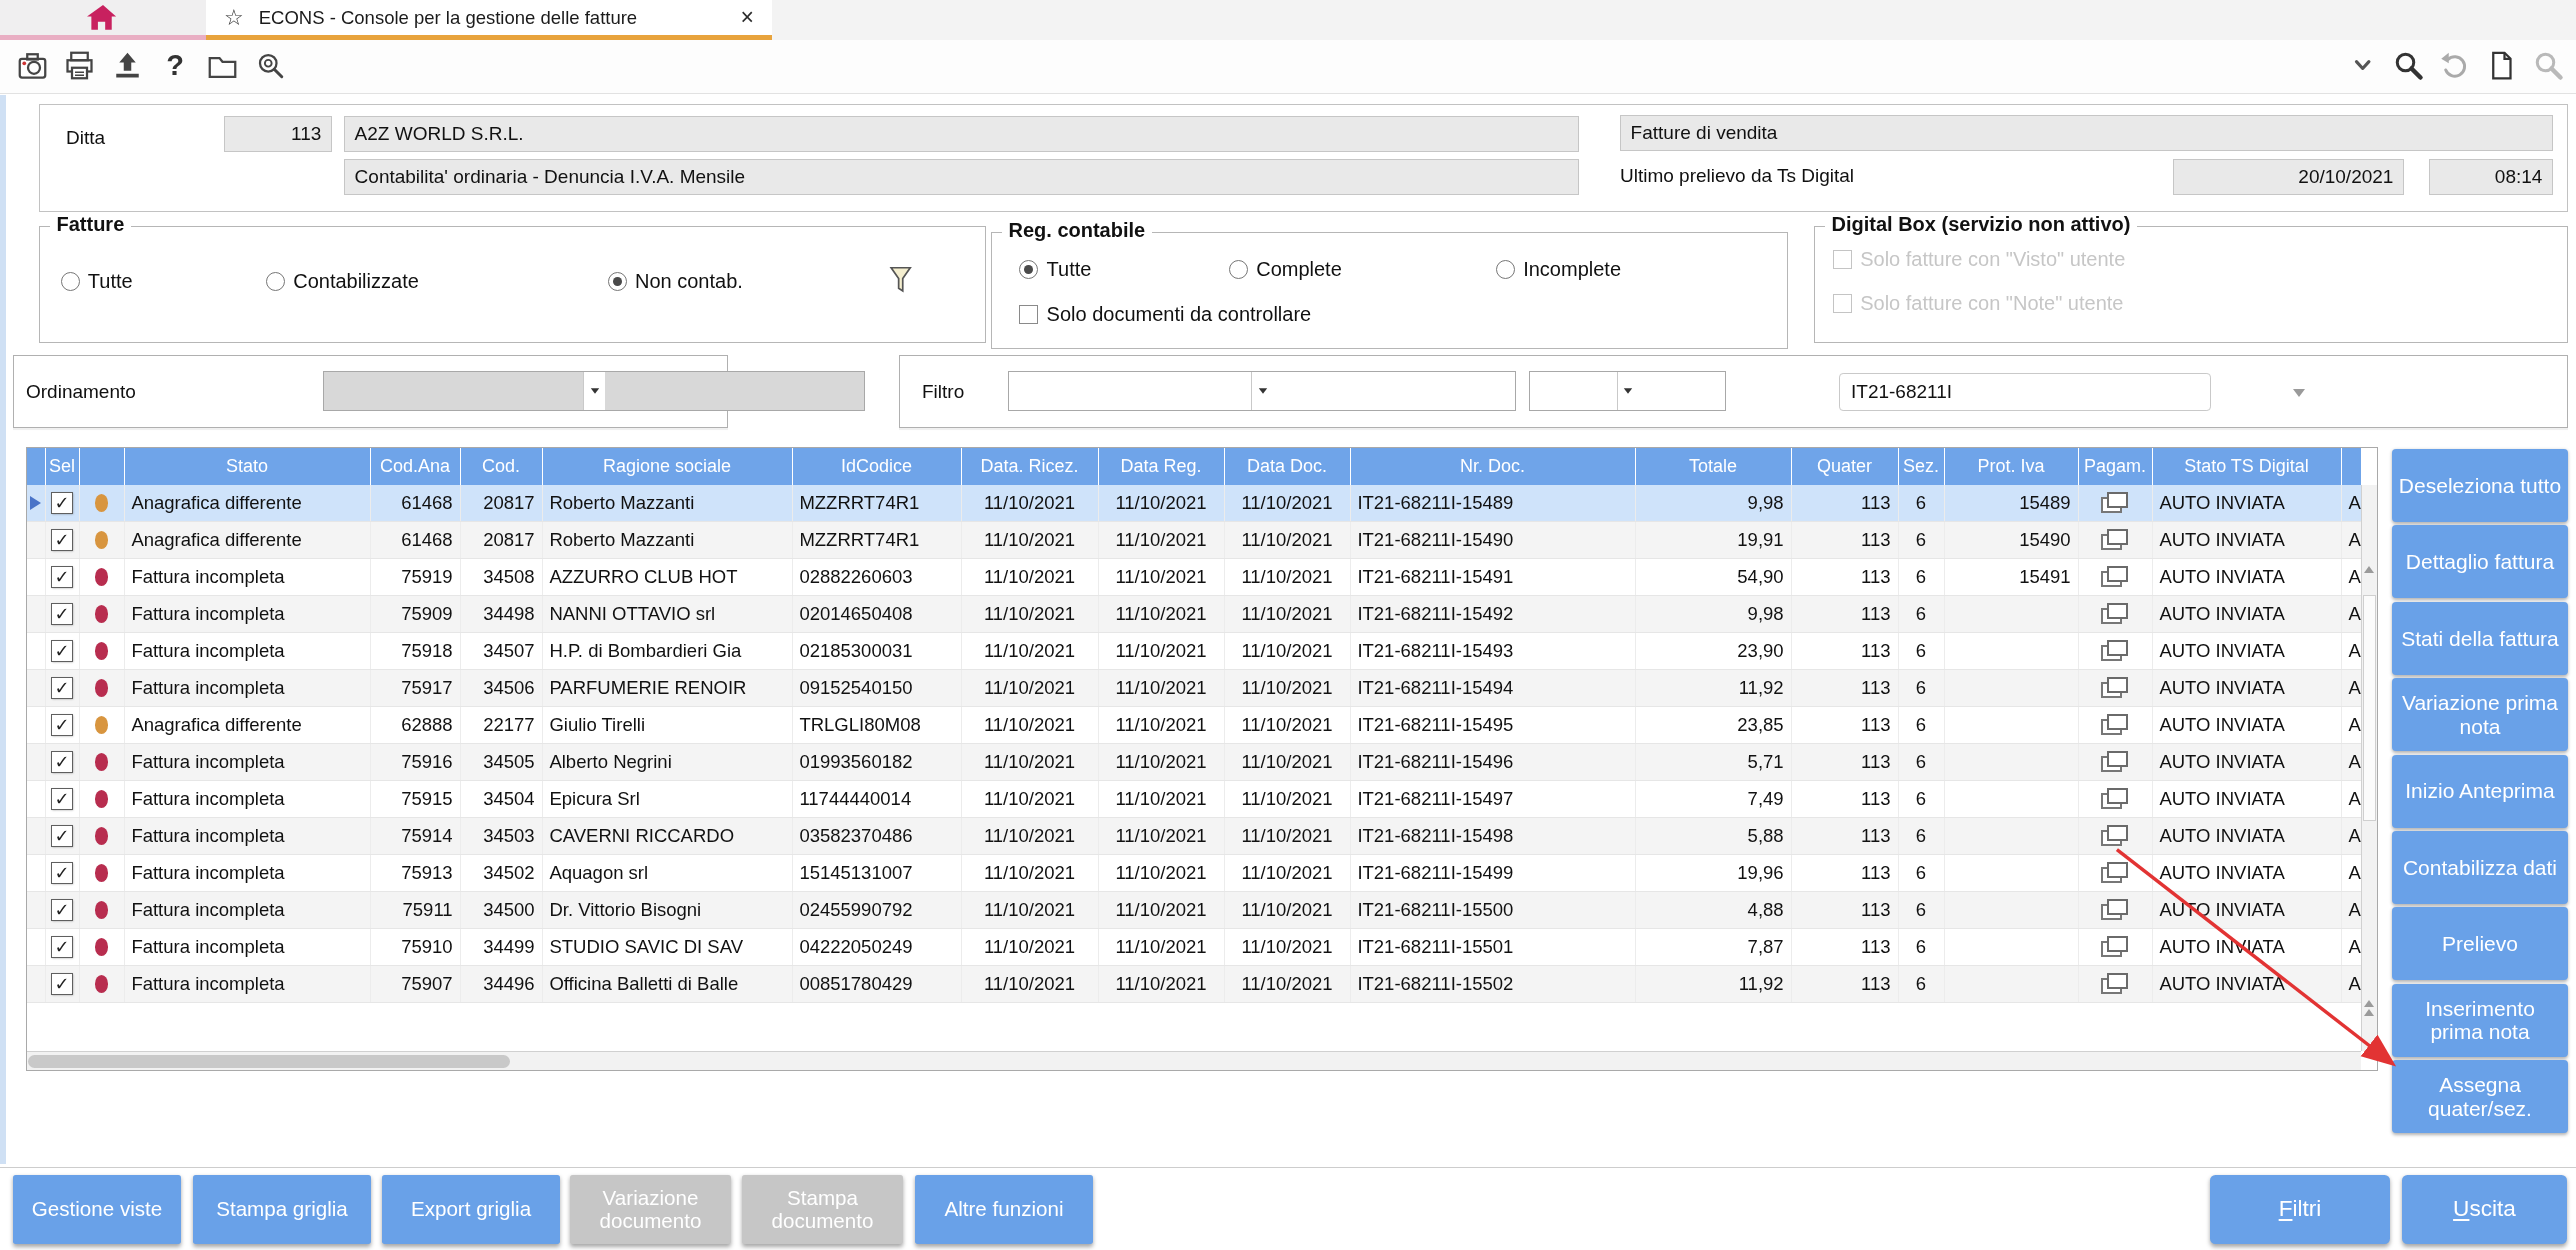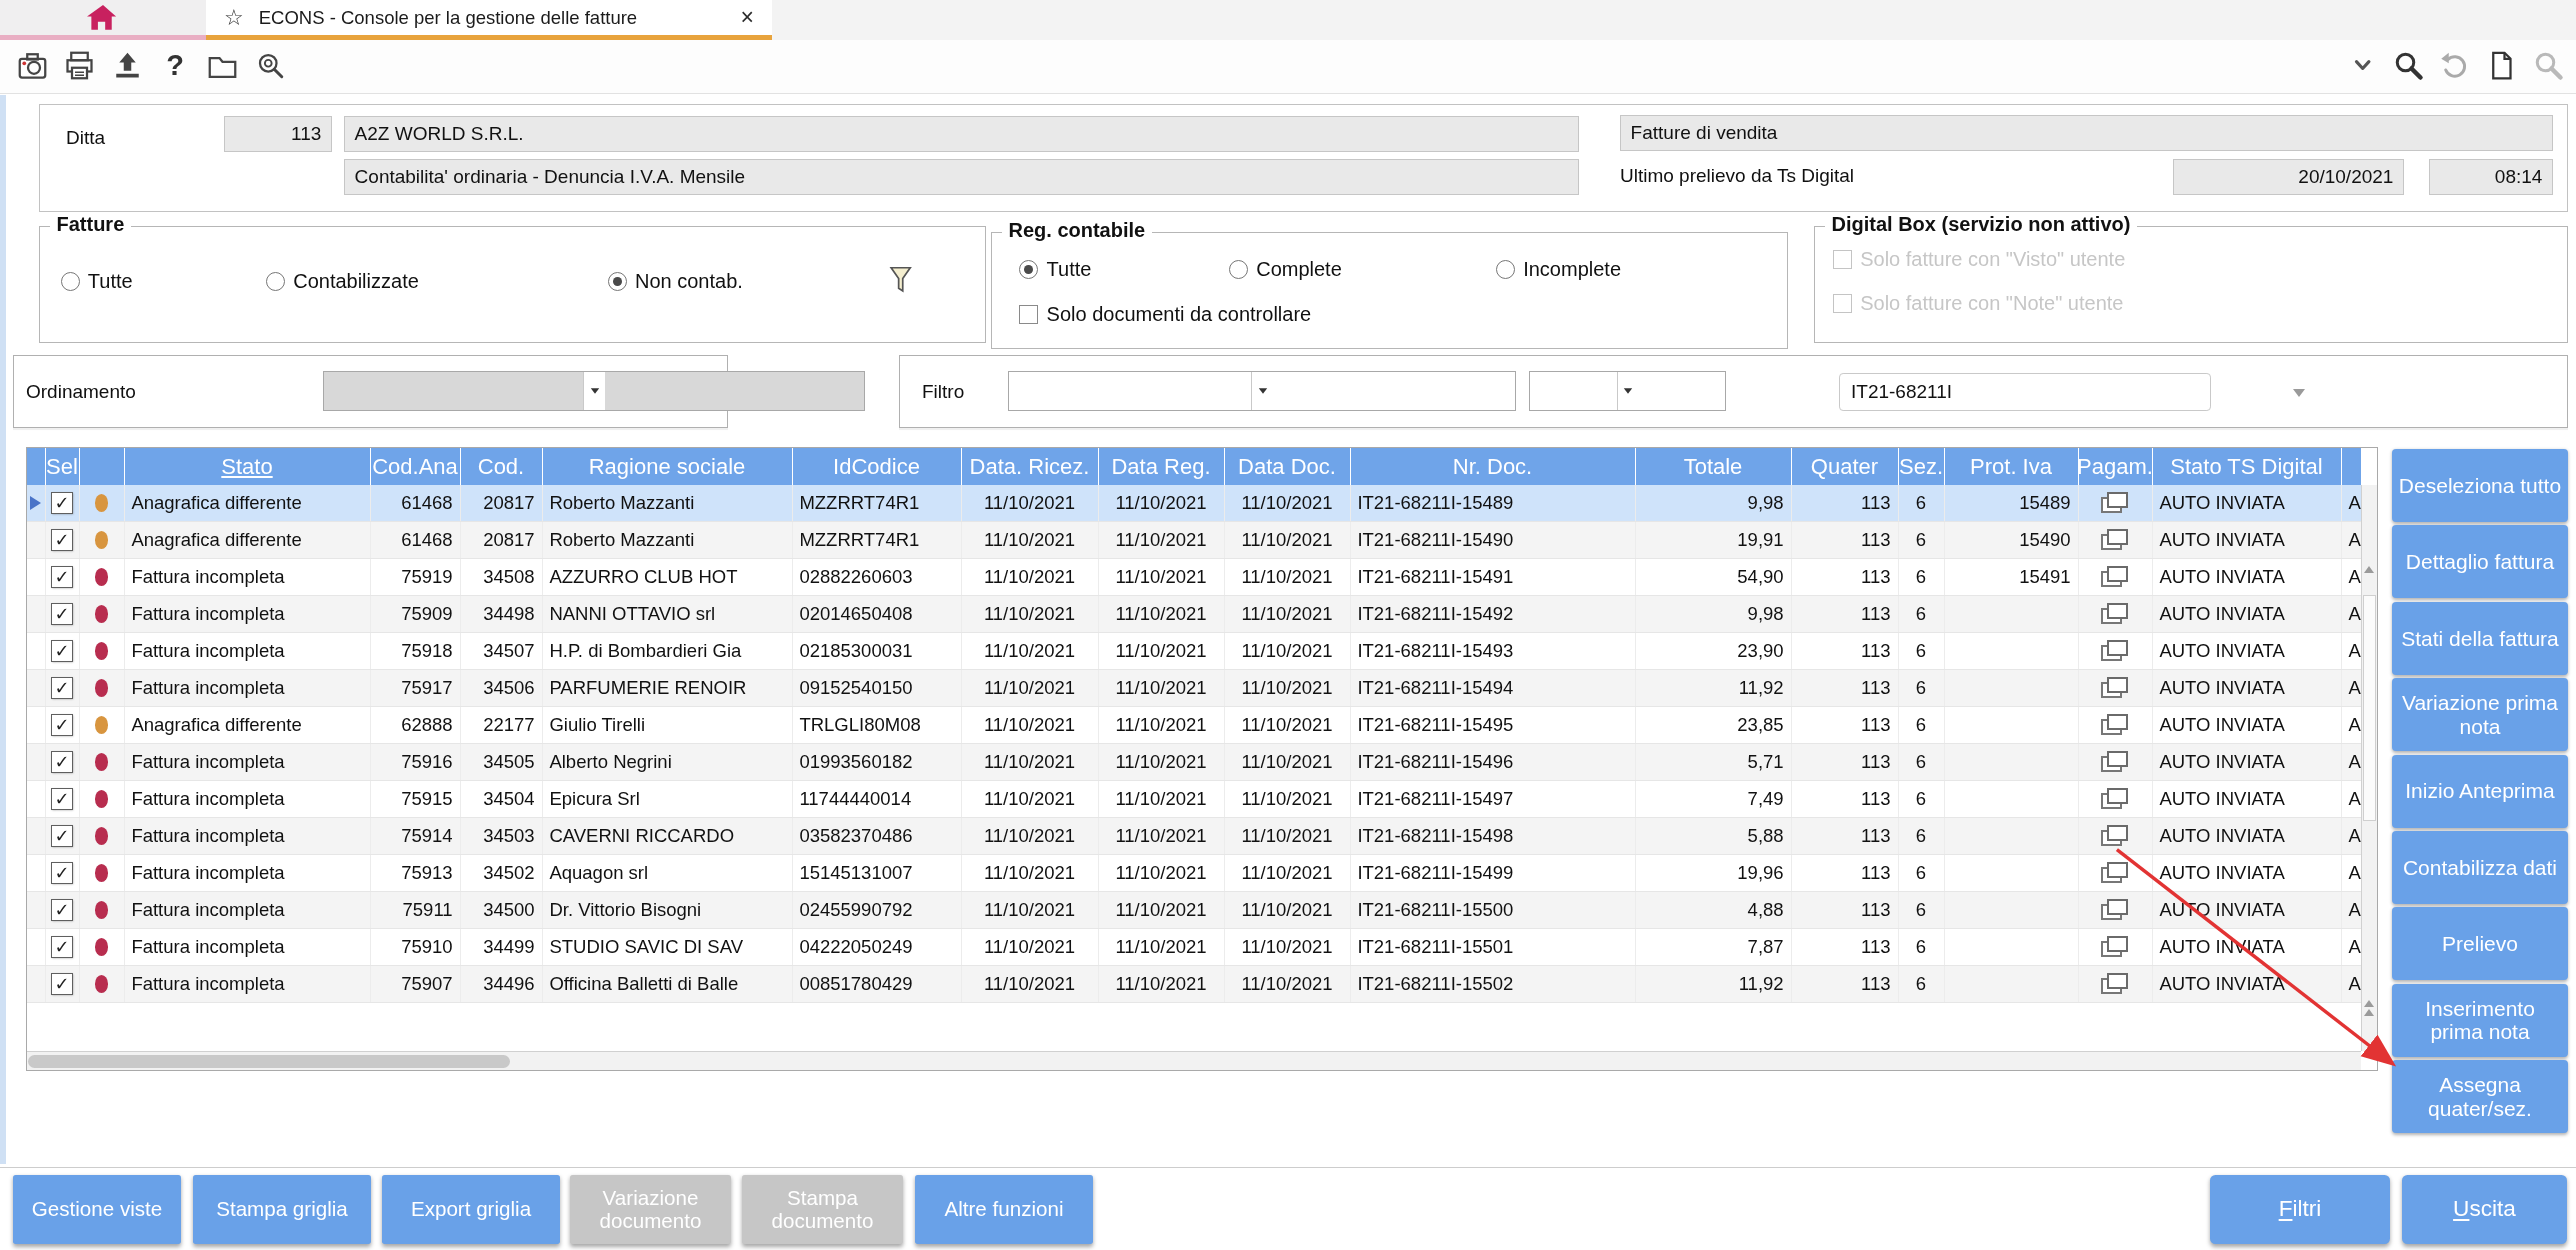--- a/index.html
+++ b/index.html
@@ -56,21 +56,21 @@
   .caret { width:0; height:0; border-left:6.2px solid transparent; border-right:6.2px solid transparent; border-top:8.2px solid #333; }
   .caret.grey { border-top-color:#9a9a9a; }
   .drop.grey { background:#d8d8d8; }
   .tinput { position:absolute; height:38px; border:1.4px solid #c9c9c9; border-radius:4.1px; background:#fff; font-size:19px;
             display:flex; align-items:center; padding:0 11px; white-space:nowrap; overflow:hidden; }
   .loose-caret { position:absolute; }
 
   
   .grid { position:absolute; left:26px; top:447px; width:2352px; height:624px; border:0.7px solid #a9a9a9; background:#fff; overflow:hidden; }
   .g-header { display:flex; height:37px; }
-  .g-h { background:var(--header-blue,#6fa4e9); color:#fff; font-size:22px; display:flex; align-items:center; justify-content:center;
+  .g-h { background:var(--header-blue,#6fa4e9); color:#fff; font-size:18px; display:flex; align-items:center; justify-content:center;
          border-right:0.7px solid #fff; overflow:hidden; white-space:nowrap; flex:none; padding:0 2.7px; }
   .g-row { display:flex; height:37px; border-bottom:0.7px solid #e6e6e6; background:#fff; }
   .g-row.odd { background:#f4f4f4; }
   .g-row.sel { background:var(--selected-row,#cfe3fa); }
   .g-c { flex:none; font-size:18.5px; display:flex; align-items:center; padding:0 6.9px; overflow:hidden; white-space:nowrap; border-right:0.7px solid #ececec; }
   .g-c.al-r { justify-content:flex-end; }
   .g-c.al-c { justify-content:center; padding:0 1.4px; }
   .row-arrow { width:0; height:0; border-top:7.5px solid transparent; border-bottom:7.5px solid transparent; border-left:11px solid #4a74c8; margin:0 auto; }
   .dot { width:13.7px; height:18.5px; border-radius:50%; margin:0 auto; }
   .dot.orange { background:var(--dot-orange,#d8953f); }
@@ -296,21 +296,21 @@
     <div class="tinput" style="left:939px; top:16.5px; width:372px;">IT21-68211I</div>
     <span class="loose-caret caret grey" style="left:1393px; top:33px;"></span>
   </div>
 
   <div class="grid">
     <div id="grid-main">
         <div class="g-header">
           <div class="g-h" style="width: 18.5px;"></div>
           <div class="g-h" style="width: 34px;">Sel</div>
           <div class="g-h" style="width: 45px;"></div>
-          <div class="g-h" style="width: 246px; text-decoration: underline;">Stato</div>
+          <div class="g-h" style="width: 246px;">Stato</div>
           <div class="g-h" style="width: 90px;">Cod.Ana</div>
           <div class="g-h" style="width: 82px;">Cod.</div>
           <div class="g-h" style="width: 250px;">Ragione sociale</div>
           <div class="g-h" style="width: 169px;">IdCodice</div>
           <div class="g-h" style="width: 137px;">Data. Ricez.</div>
           <div class="g-h" style="width: 126px;">Data Reg.</div>
           <div class="g-h" style="width: 126px;">Data Doc.</div>
           <div class="g-h" style="width: 285px;">Nr. Doc.</div>
           <div class="g-h" style="width: 156px;">Totale</div>
           <div class="g-h" style="width: 107px;">Quater</div>

